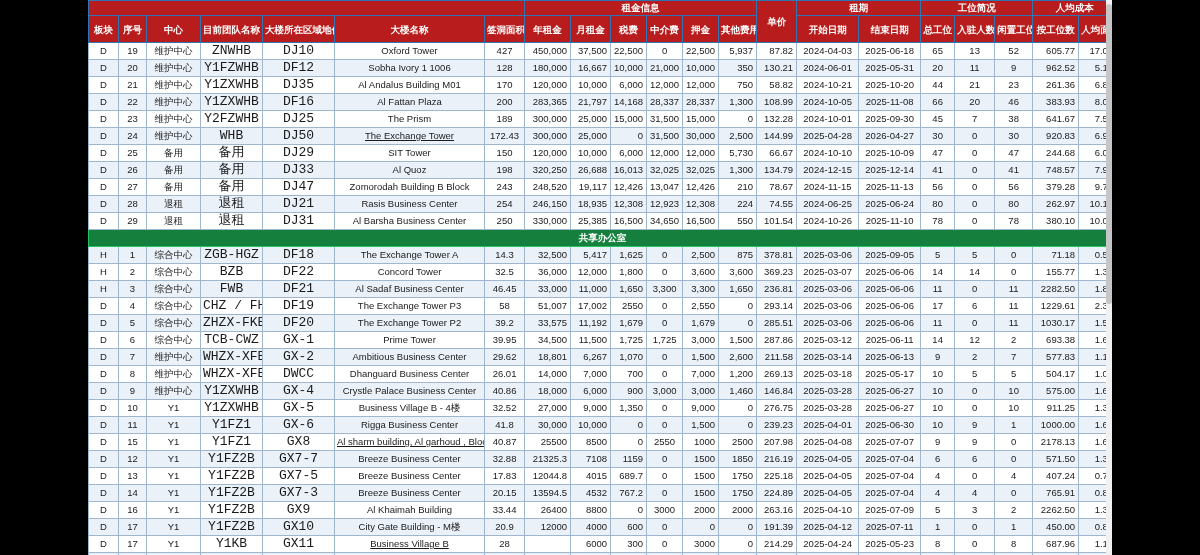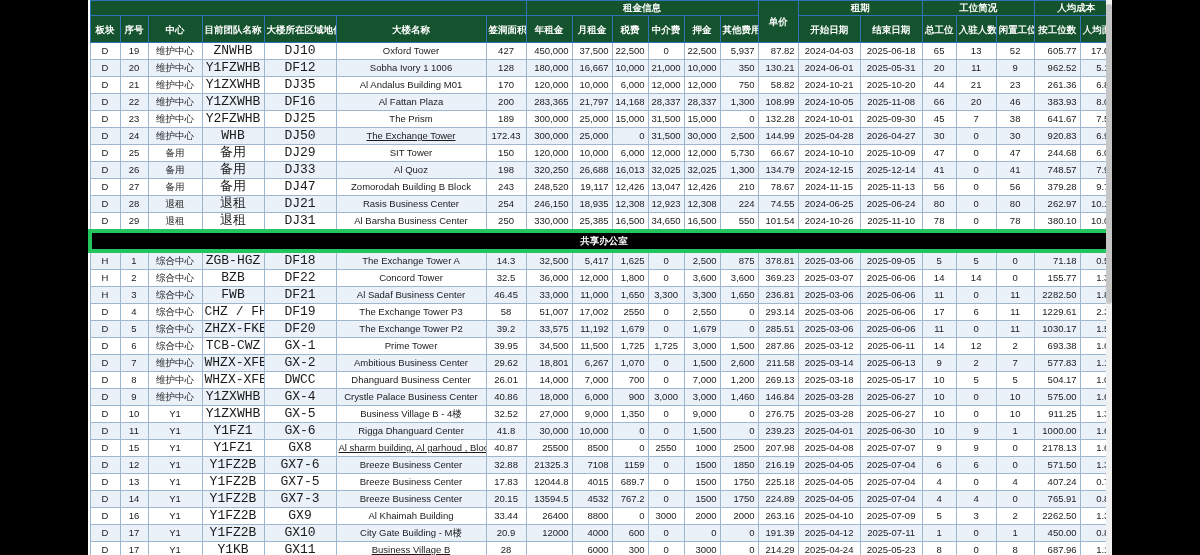--- a/index.html
+++ b/index.html
@@ -1,25 +1,25 @@
 <!DOCTYPE html>
 <html><head>
 <meta charset="utf-8">
 <style>
   html,body{margin:0;padding:0;background:#000;}
   body{width:1200px;height:555px;overflow:hidden;font-family:"Liberation Sans","DejaVu Sans",sans-serif;}
   #sheet{position:absolute;left:88px;top:0;width:1024px;height:555px;background:#ffffff;overflow:hidden;}
   table{border-collapse:collapse;table-layout:fixed;width:1024px;font-size:9.5px;color:#1a1a1a;}
   td,th{border:1px solid #9fb6cf;padding:0 2px;height:16px;line-height:16px;overflow:hidden;white-space:nowrap;text-align:center;vertical-align:middle;}
-  thead th{background:#14532d;color:#fff;font-weight:bold;font-size:9.5px;border:1px solid #2f75b5;}
+  thead th{background:#b91c1c;color:#fff;font-weight:bold;font-size:9.5px;border:1px solid #2f75b5;}
   thead tr.grp th{height:14px;line-height:14px;}
   thead tr.main th{height:26px;line-height:11px;margin-top:40px;}
   tbody tr.r-even td{background:#ffffff;}
   tbody tr.r-odd td{background:#eaf1f9;}
-  tbody tr.band td{background:#000000;color:#fff;font-weight:bold;height:16px;border:4px solid #22c55e;}
+  tbody tr.band td{background:#15803d;color:#fff;font-weight:bold;height:16px;border:1px solid #22c55e;}
   td.r{text-align:right;padding-right:3px;}
   .u{text-decoration:underline;}
   .mono{font-family:"Liberation Mono","DejaVu Sans Mono",monospace;font-size:13px;}
   #leftbar{position:absolute;left:0;top:0;width:88px;height:555px;background:#000;}
   #rightbar{position:absolute;left:1112px;top:0;width:88px;height:555px;background:#000;}
   .scrollv{position:absolute;right:0;top:0;width:6px;height:555px;background:#f1f1f1;}
   .scrollv i{position:absolute;left:0;top:4px;width:6px;height:300px;background:#c6c6c6;border-radius:3px;display:block;}
 </style>
 </head>
 <body>
@@ -570,21 +570,21 @@
           <td>10</td>
           <td class="r">911.25</td>
           <td class="r">1.30</td>
         </tr>
         <tr class="r-odd">
           <td>D</td>
           <td>11</td>
           <td>Y1</td>
           <td class="mono">Y1FZ1</td>
           <td class="mono">GX-6</td>
-          <td>Rigga Dhanguard Center</td>
+          <td>Rigga Business Center</td>
           <td>41.8</td>
           <td class="r">30,000</td>
           <td class="r">10,000</td>
           <td class="r">0</td>
           <td>0</td>
           <td class="r">1,500</td>
           <td class="r">0</td>
           <td class="r">239.23</td>
           <td>2025-04-01</td>
           <td>2025-06-30</td>
@@ -615,21 +615,21 @@
           <td>9</td>
           <td>0</td>
           <td class="r">2178.13</td>
           <td class="r">1.63</td>
         </tr>
         <tr class="r-odd">
           <td>D</td>
           <td>12</td>
           <td>Y1</td>
           <td class="mono">Y1FZ2B</td>
-          <td class="mono">GX7-6</td>
+          <td class="mono">GX7-7</td>
           <td>Breeze Business Center</td>
           <td>32.88</td>
           <td class="r">21325.3</td>
           <td class="r">7108</td>
           <td class="r">1159</td>
           <td>0</td>
           <td class="r">1500</td>
           <td class="r">1850</td>
           <td class="r">216.19</td>
           <td>2025-04-05</td>

